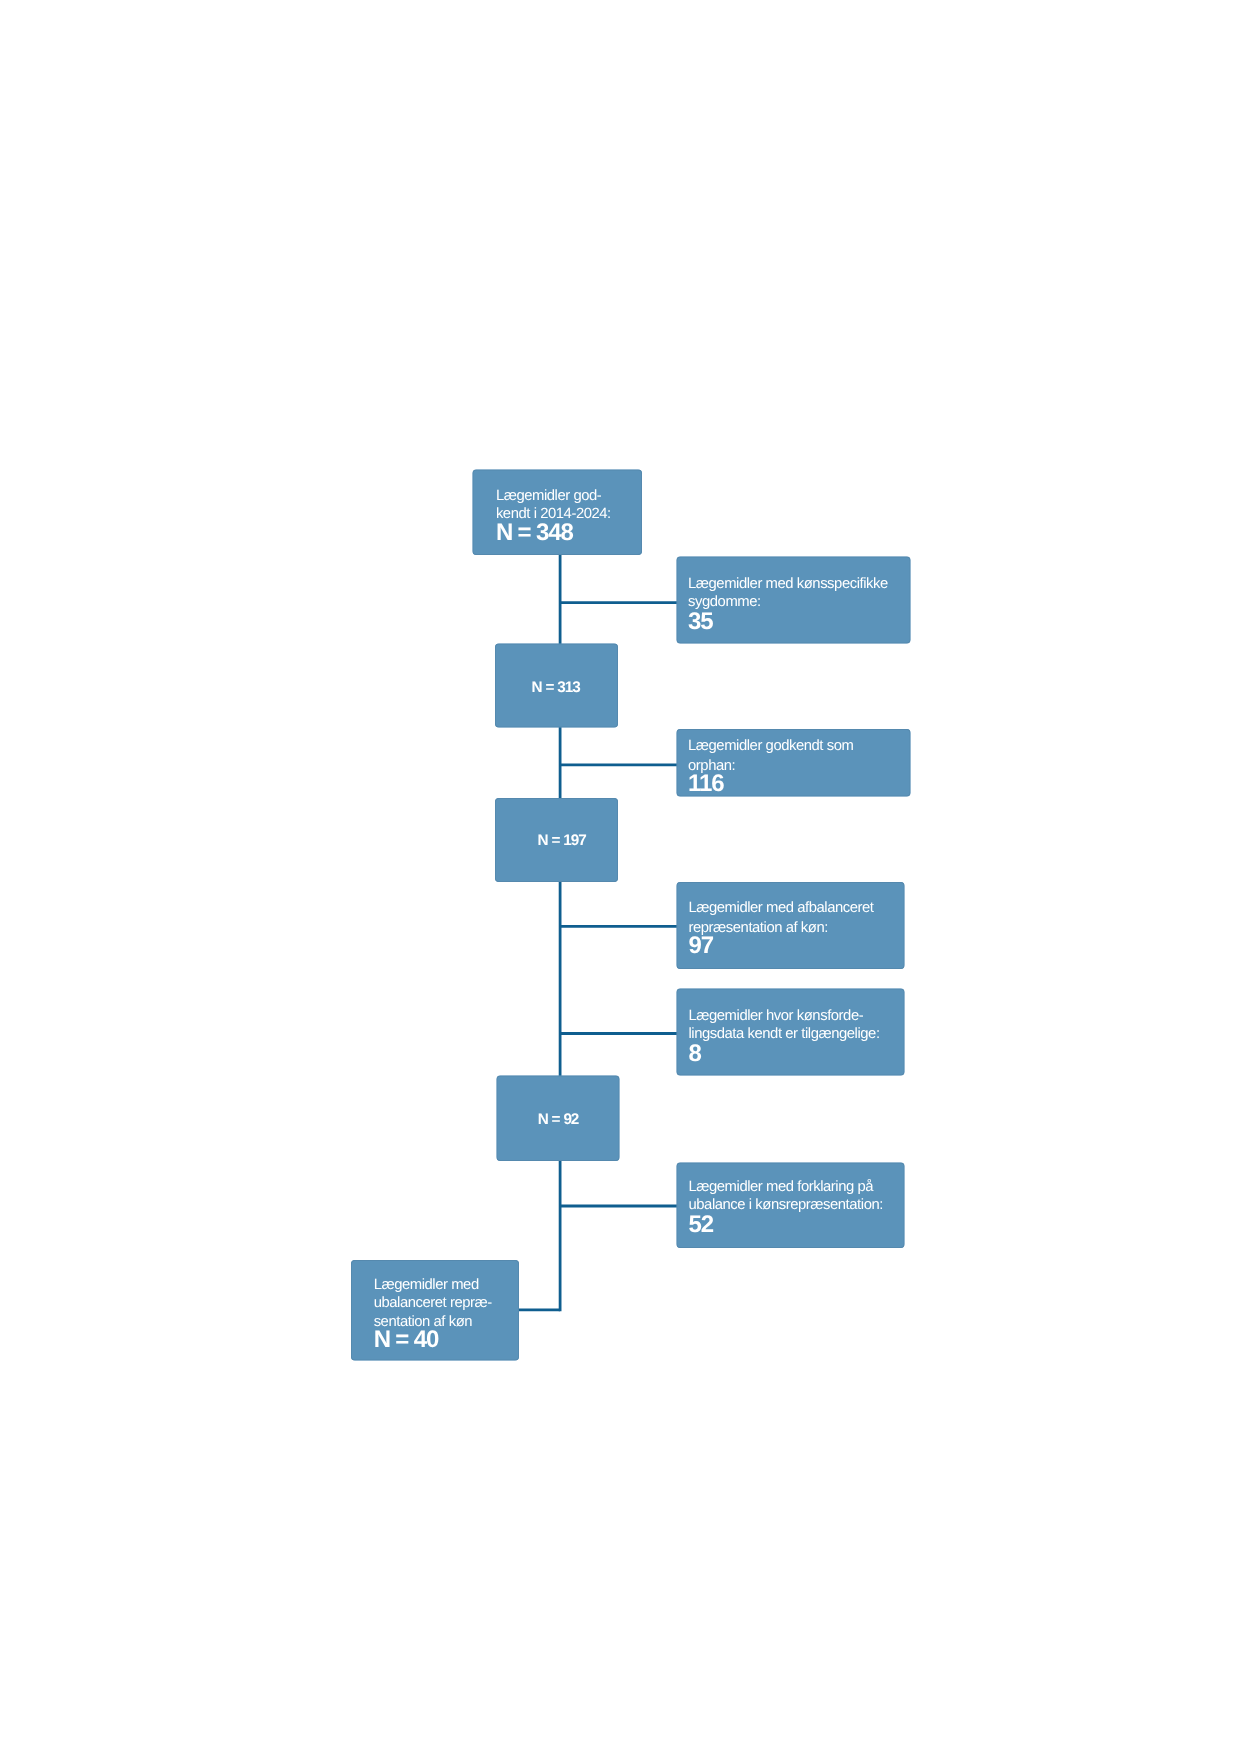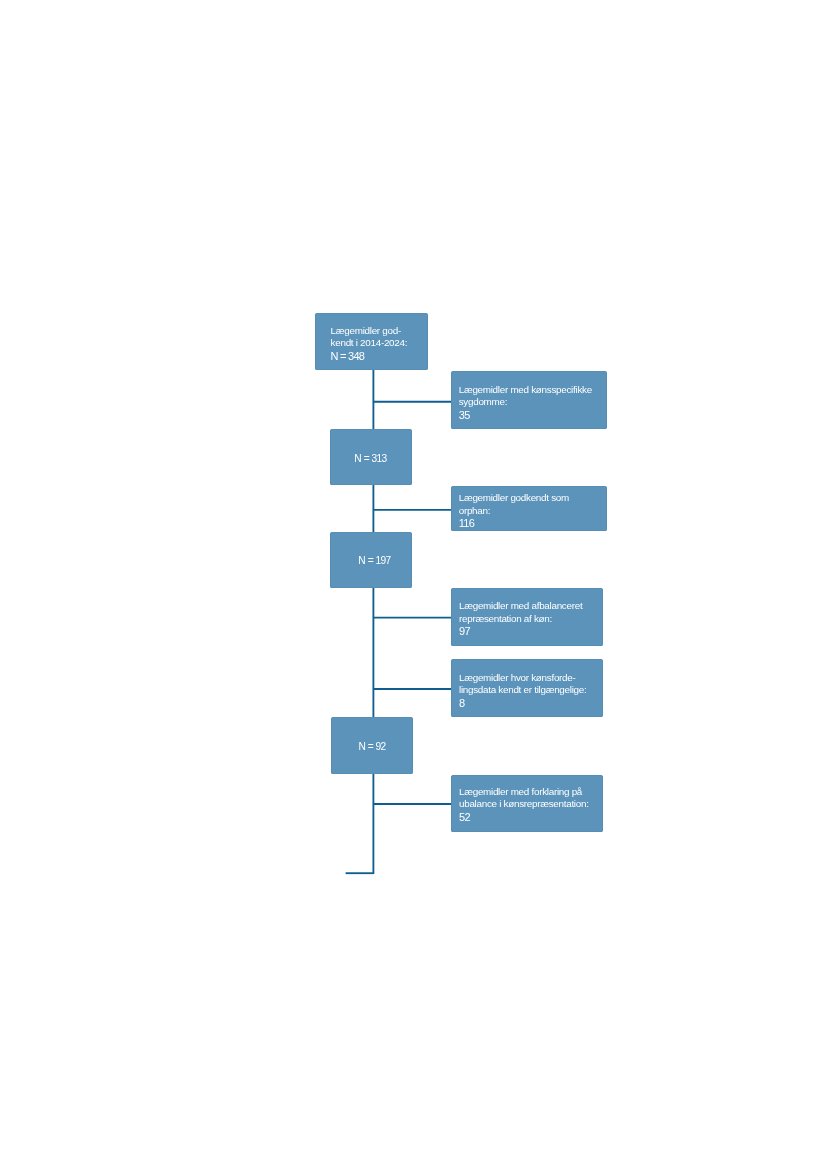--- a/index.html
+++ b/index.html
@@ -8,24 +8,24 @@
        font-family:"Liberation Sans",sans-serif;
        -webkit-font-smoothing:antialiased;}
   #canvas{position:relative;width:827px;height:1169px;overflow:hidden;background:#ffffff;padding-left:37px;}
 
   .node{position:absolute;box-sizing:border-box;border-radius:2.6px;
         background:#5b93ba;color:#ffffff;
         box-shadow:inset 0 0 0 0.6px #5589ae;}
   .node .body{position:absolute;left:0;right:0;top:0;
               padding-left:7.7px;box-sizing:border-box;
               font-size:9.9px;line-height:12.5px;letter-spacing:-0.29px;}
-  .node .num{font-weight:normal;font-size:11px;letter-spacing:-0.68px;word-spacing:-0.2px;line-height:12.8px;}
+  .node .num{font-weight:bold;font-size:16px;letter-spacing:-0.68px;word-spacing:-0.2px;line-height:12.8px;}
   .nbox{display:flex;align-items:center;justify-content:center;}
   .wide .body{padding-left:15.6px;}
-  .nbox .lbl{font-size:10.2px;font-weight:normal;letter-spacing:-0.7px;word-spacing:0.5px;position:relative;top:1.2px;left:-0.4px;}
+  .nbox .lbl{font-size:10.2px;font-weight:bold;letter-spacing:-0.7px;word-spacing:0.5px;position:relative;top:1.2px;left:-0.4px;}
 
   .conn{position:absolute;left:0;top:0;}
 </style>
 </head>
 <body>
 
 <div id="canvas">
 
   <svg class="conn" width="827" height="1169" viewBox="0 0 827 1169">
     <g stroke="#0f5e8f" stroke-width="1.85" fill="none" shape-rendering="geometricPrecision">
@@ -92,14 +92,22 @@
   </div>
 
   <div class="node" style="left:451.3px;top:774.5px;width:151.5px;height:57.6px;">
     <div class="body" style="top:11.3px">
       <div>Lægemidler med forklaring på</div>
       <div>ubalance i kønsrepræsentation:</div>
       <div class="num">52</div>
     </div>
   </div>
 
+  <div class="node wide" style="left:233.5px;top:840px;width:112.5px;height:67px;">
+    <div class="body" style="top:10.6px">
+      <div>Lægemidler med</div>
+      <div>ubalanceret repræ-</div>
+      <div>sentation af køn</div>
+      <div class="num">N = 40</div>
+    </div>
+  </div>
 
 </div>
 
 </body></html>

